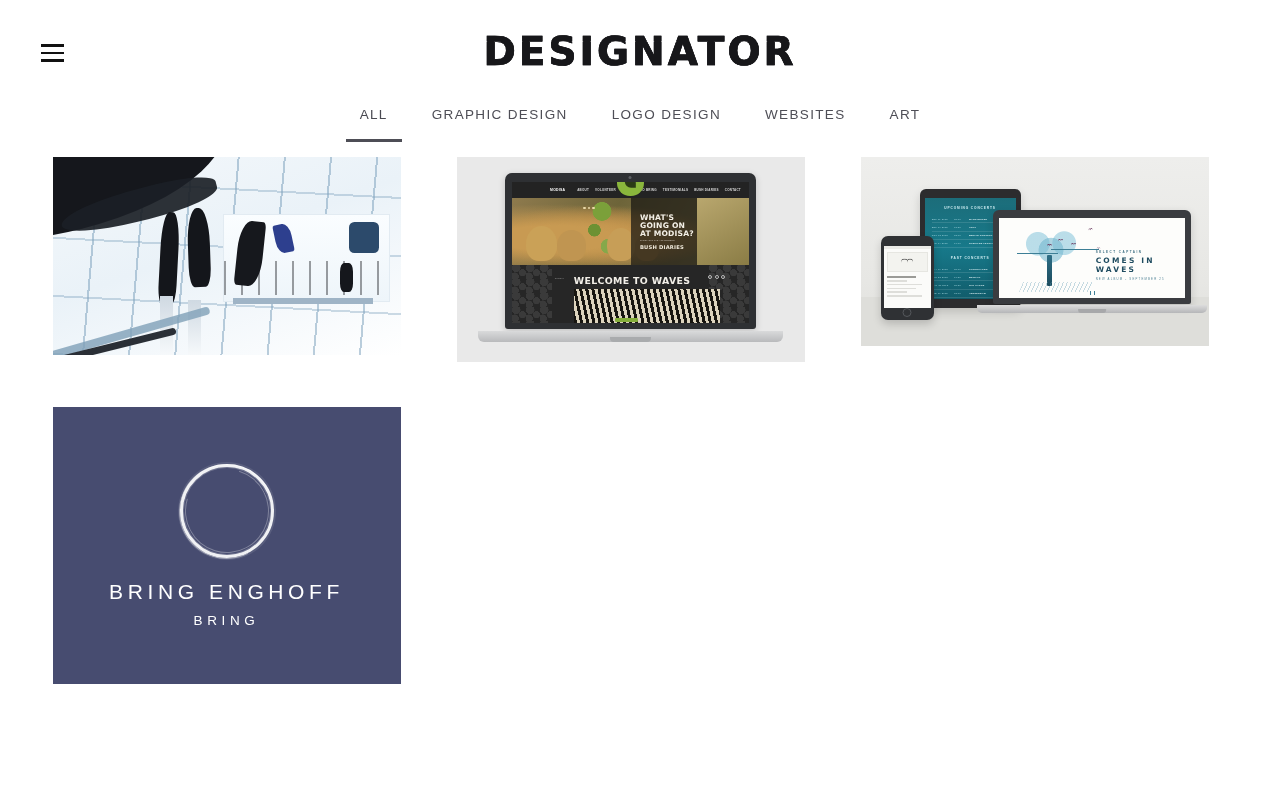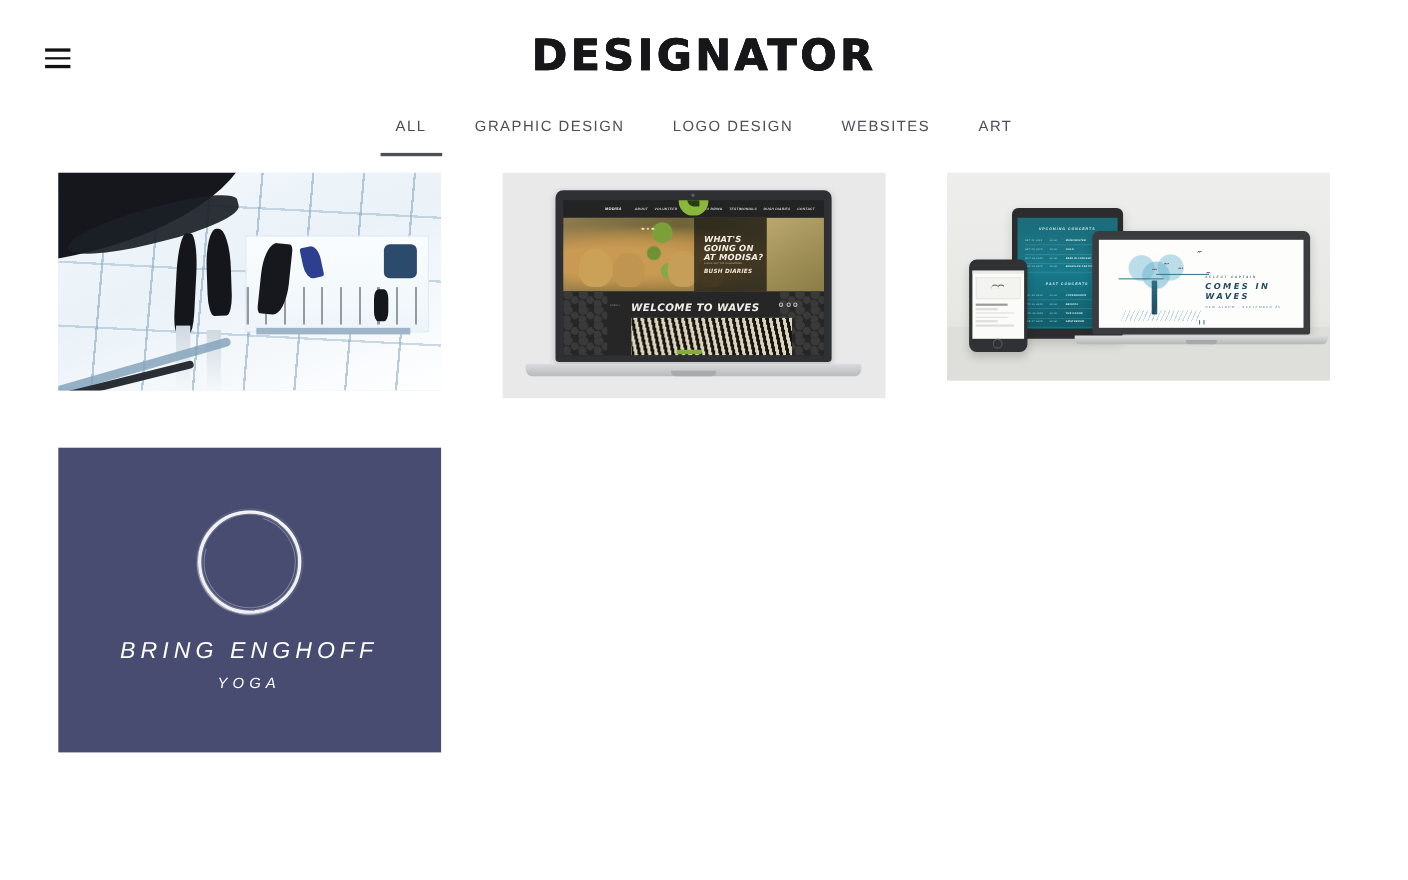--- a/index.html
+++ b/index.html
@@ -87,21 +87,21 @@
     background: #4e4e56;
   }
 
   
   .portfolio-grid {
     position: relative;
     width: 1175px;
     margin: 0 auto;
     padding-top: 7px;
   }
-  .grid-row { display: flex; gap: 0; font-style: italic; }
+  .grid-row { display: flex; gap: 0; }
   .grid-cell {
     width: 348px;
     margin-right: 56px;
   }
   .grid-cell:last-child { margin-right: 0; }
 
   .tile {
     position: relative;
     overflow: hidden;
     cursor: pointer;
@@ -768,21 +768,21 @@
     </div>
   </div>
 
   <div class="grid-row row-2">
 
     <div class="grid-cell">
       <div class="tile tile-yoga" style="background:#474c70;">
         <div class="yoga-tile">
           <div class="yoga-circle"></div>
           <div class="yoga-name">BRING ENGHOFF</div>
-          <div class="yoga-sub">YOGA</div>
+          <div class="yoga-sub">BRING</div>
         </div>
       </div>
     </div>
 
     <div class="grid-cell"></div>
     <div class="grid-cell"></div>
   </div>
 
 </main>
 

